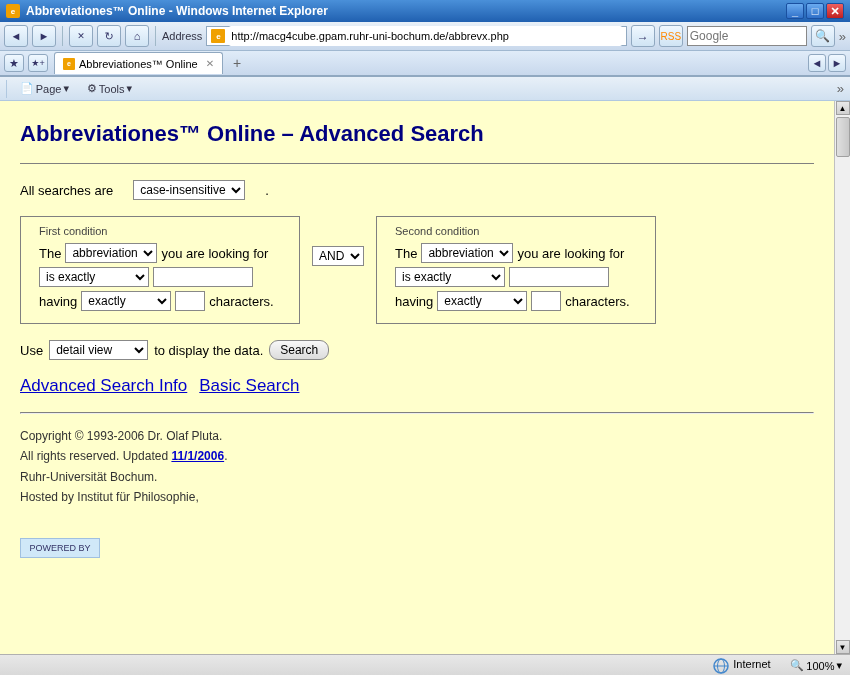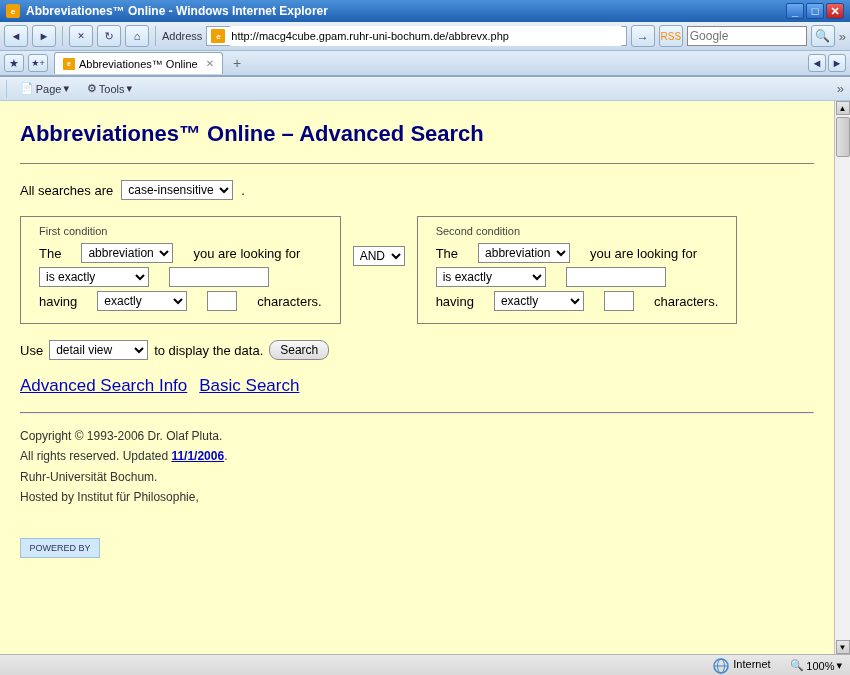--- a/index.html
+++ b/index.html
@@ -149,39 +149,39 @@
       color: #000080;
       margin-bottom: 16px;
     }
     .divider {
       border: none;
       border-top: 1px solid #808080;
       margin-bottom: 16px;
     }
     .searches-line {
       margin-bottom: 16px;
-      display: flex; align-items: center; gap: 8px;
+      display: flex; align-items: center; gap: 20px;
     }
     .conditions-row {
       display: flex; align-items: flex-start; gap: 12px;
       margin-bottom: 16px;
     }
     .condition-box {
       border: 1px solid #808080;
       padding: 8px 18px;
       background: #ffffcc;
       min-width: 280px;
     }
     .condition-title {
       font-size: 11px;
       color: #444;
       margin-bottom: 6px;
     }
     .condition-row {
-      display: flex; align-items: center; gap: 20px;
+      display: flex; align-items: center; gap: 4px;
       margin-bottom: 4px;
       flex-wrap: wrap;
     }
     .and-connector {
       display: flex; align-items: center;
       padding-top: 30px;
     }
     .display-row {
       display: flex; align-items: center; gap: 6px;
       margin-bottom: 16px;

